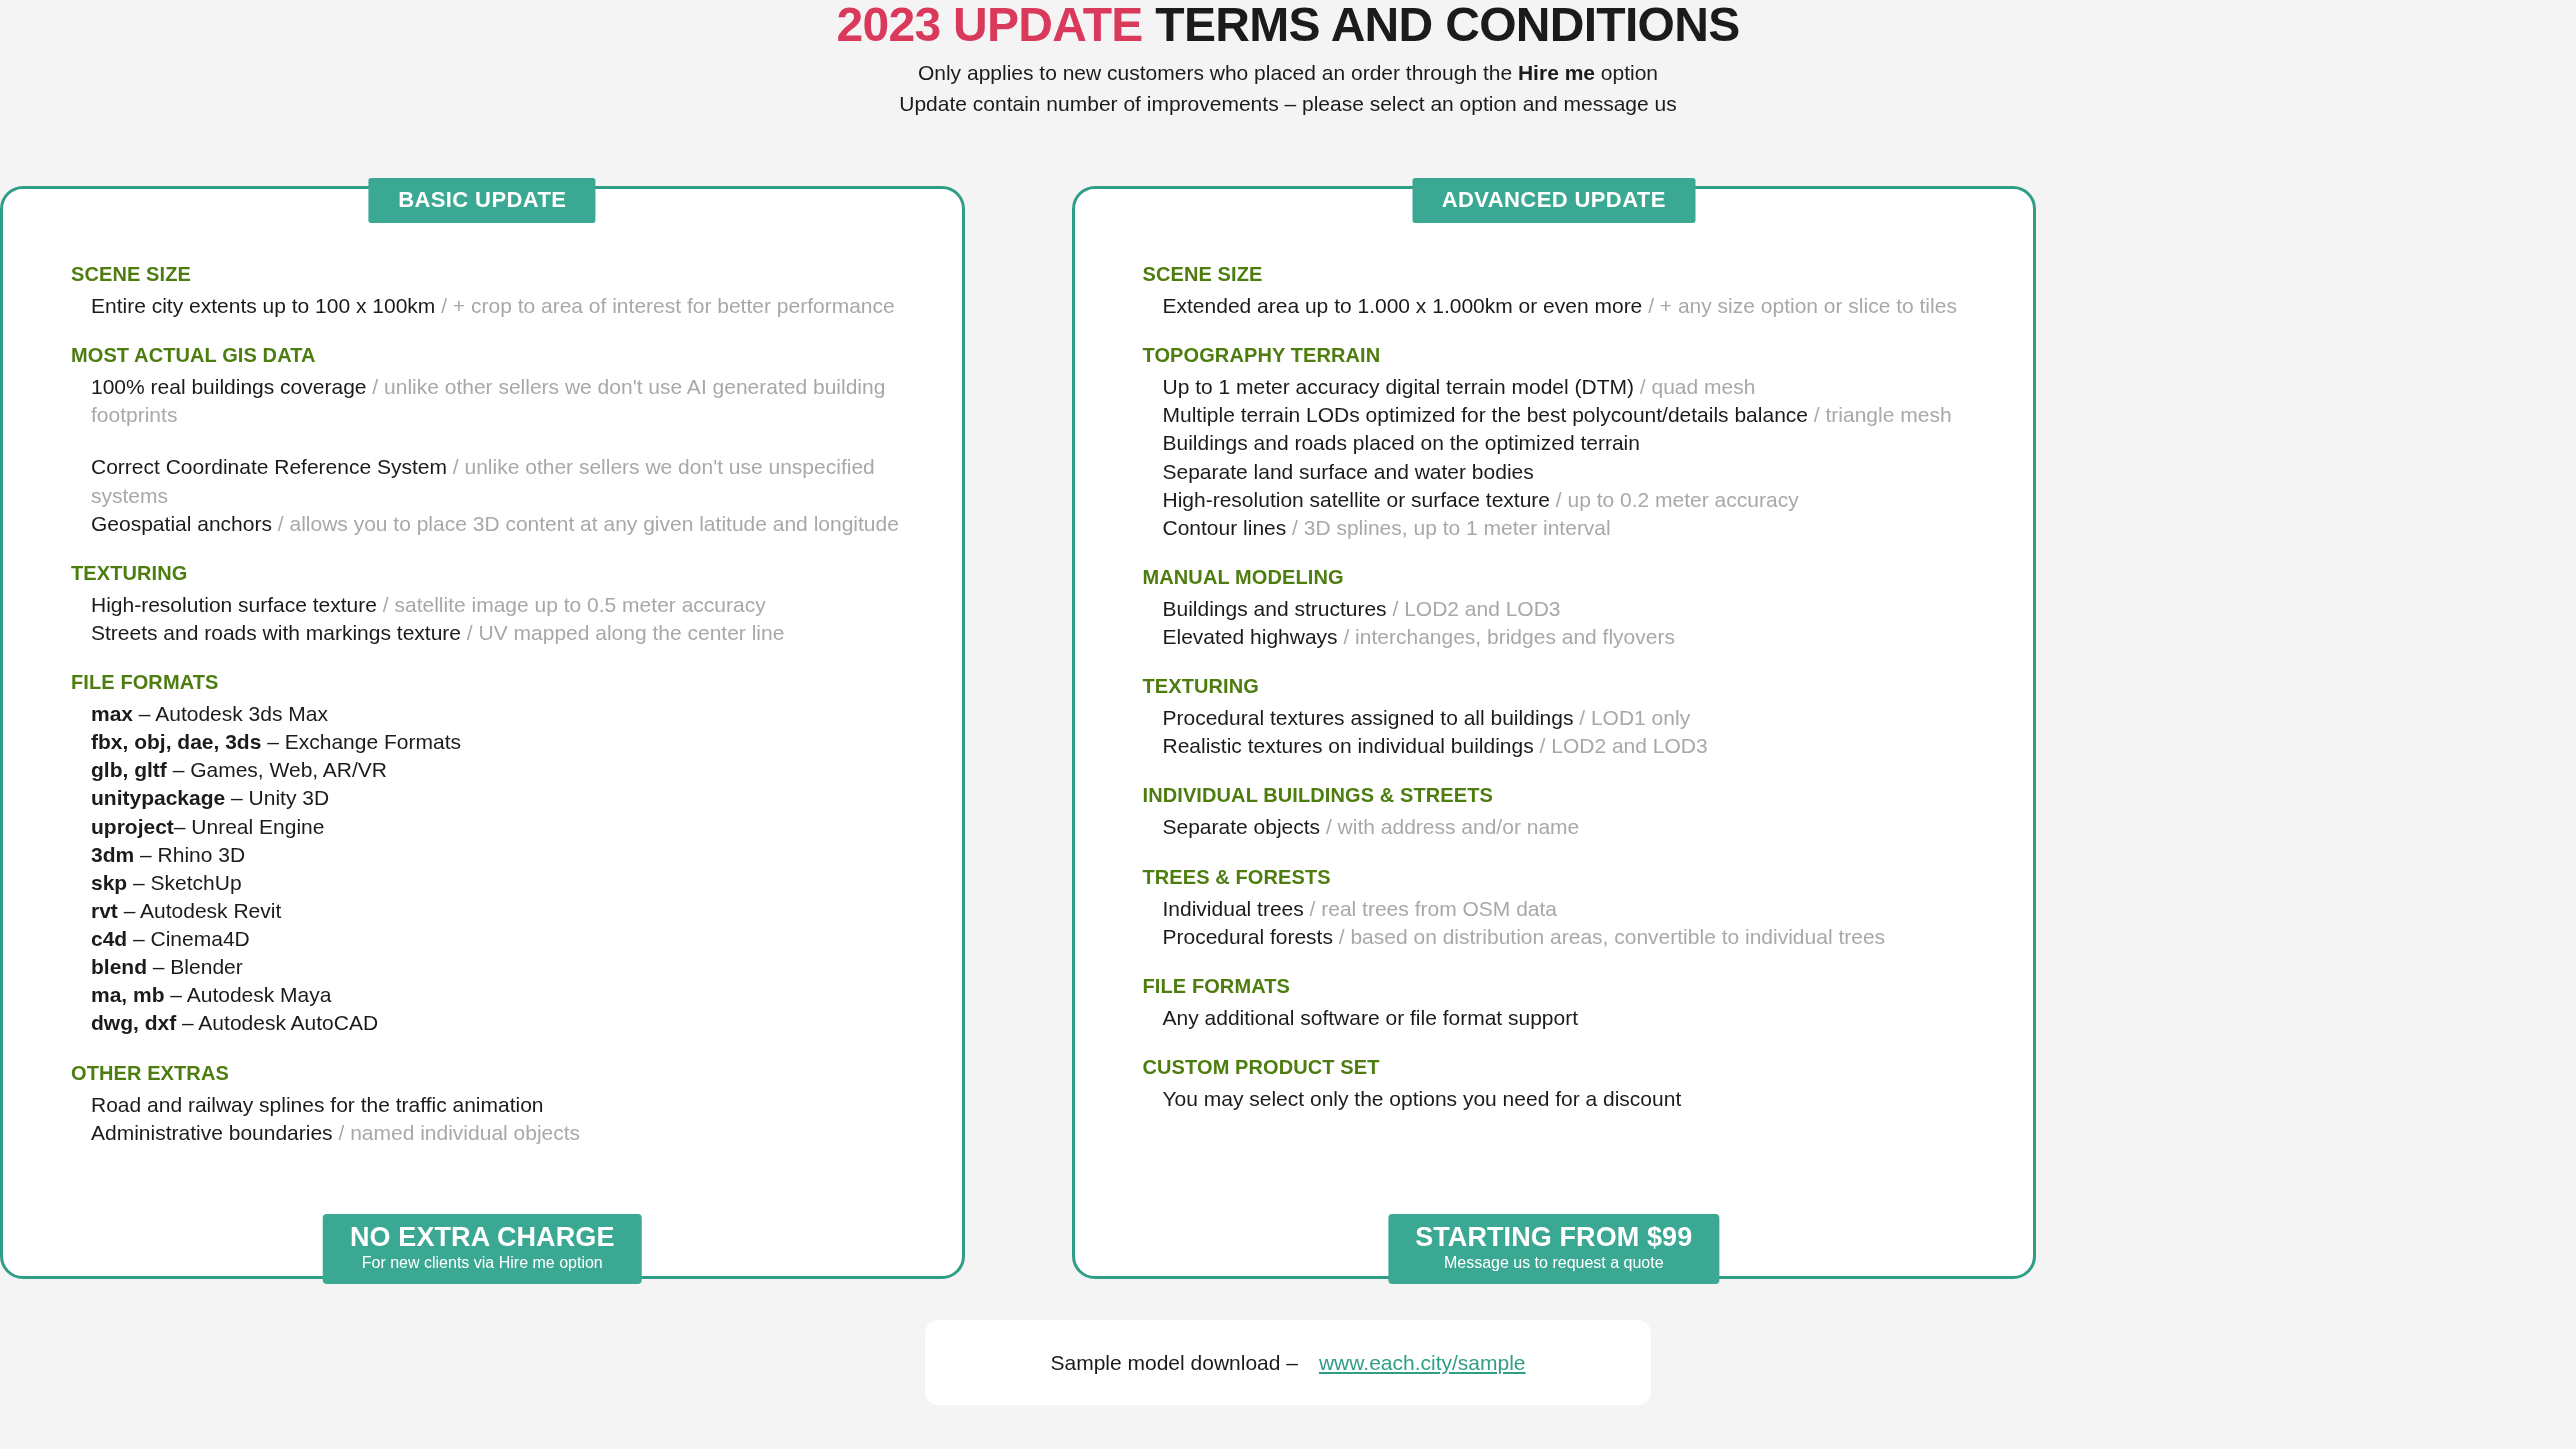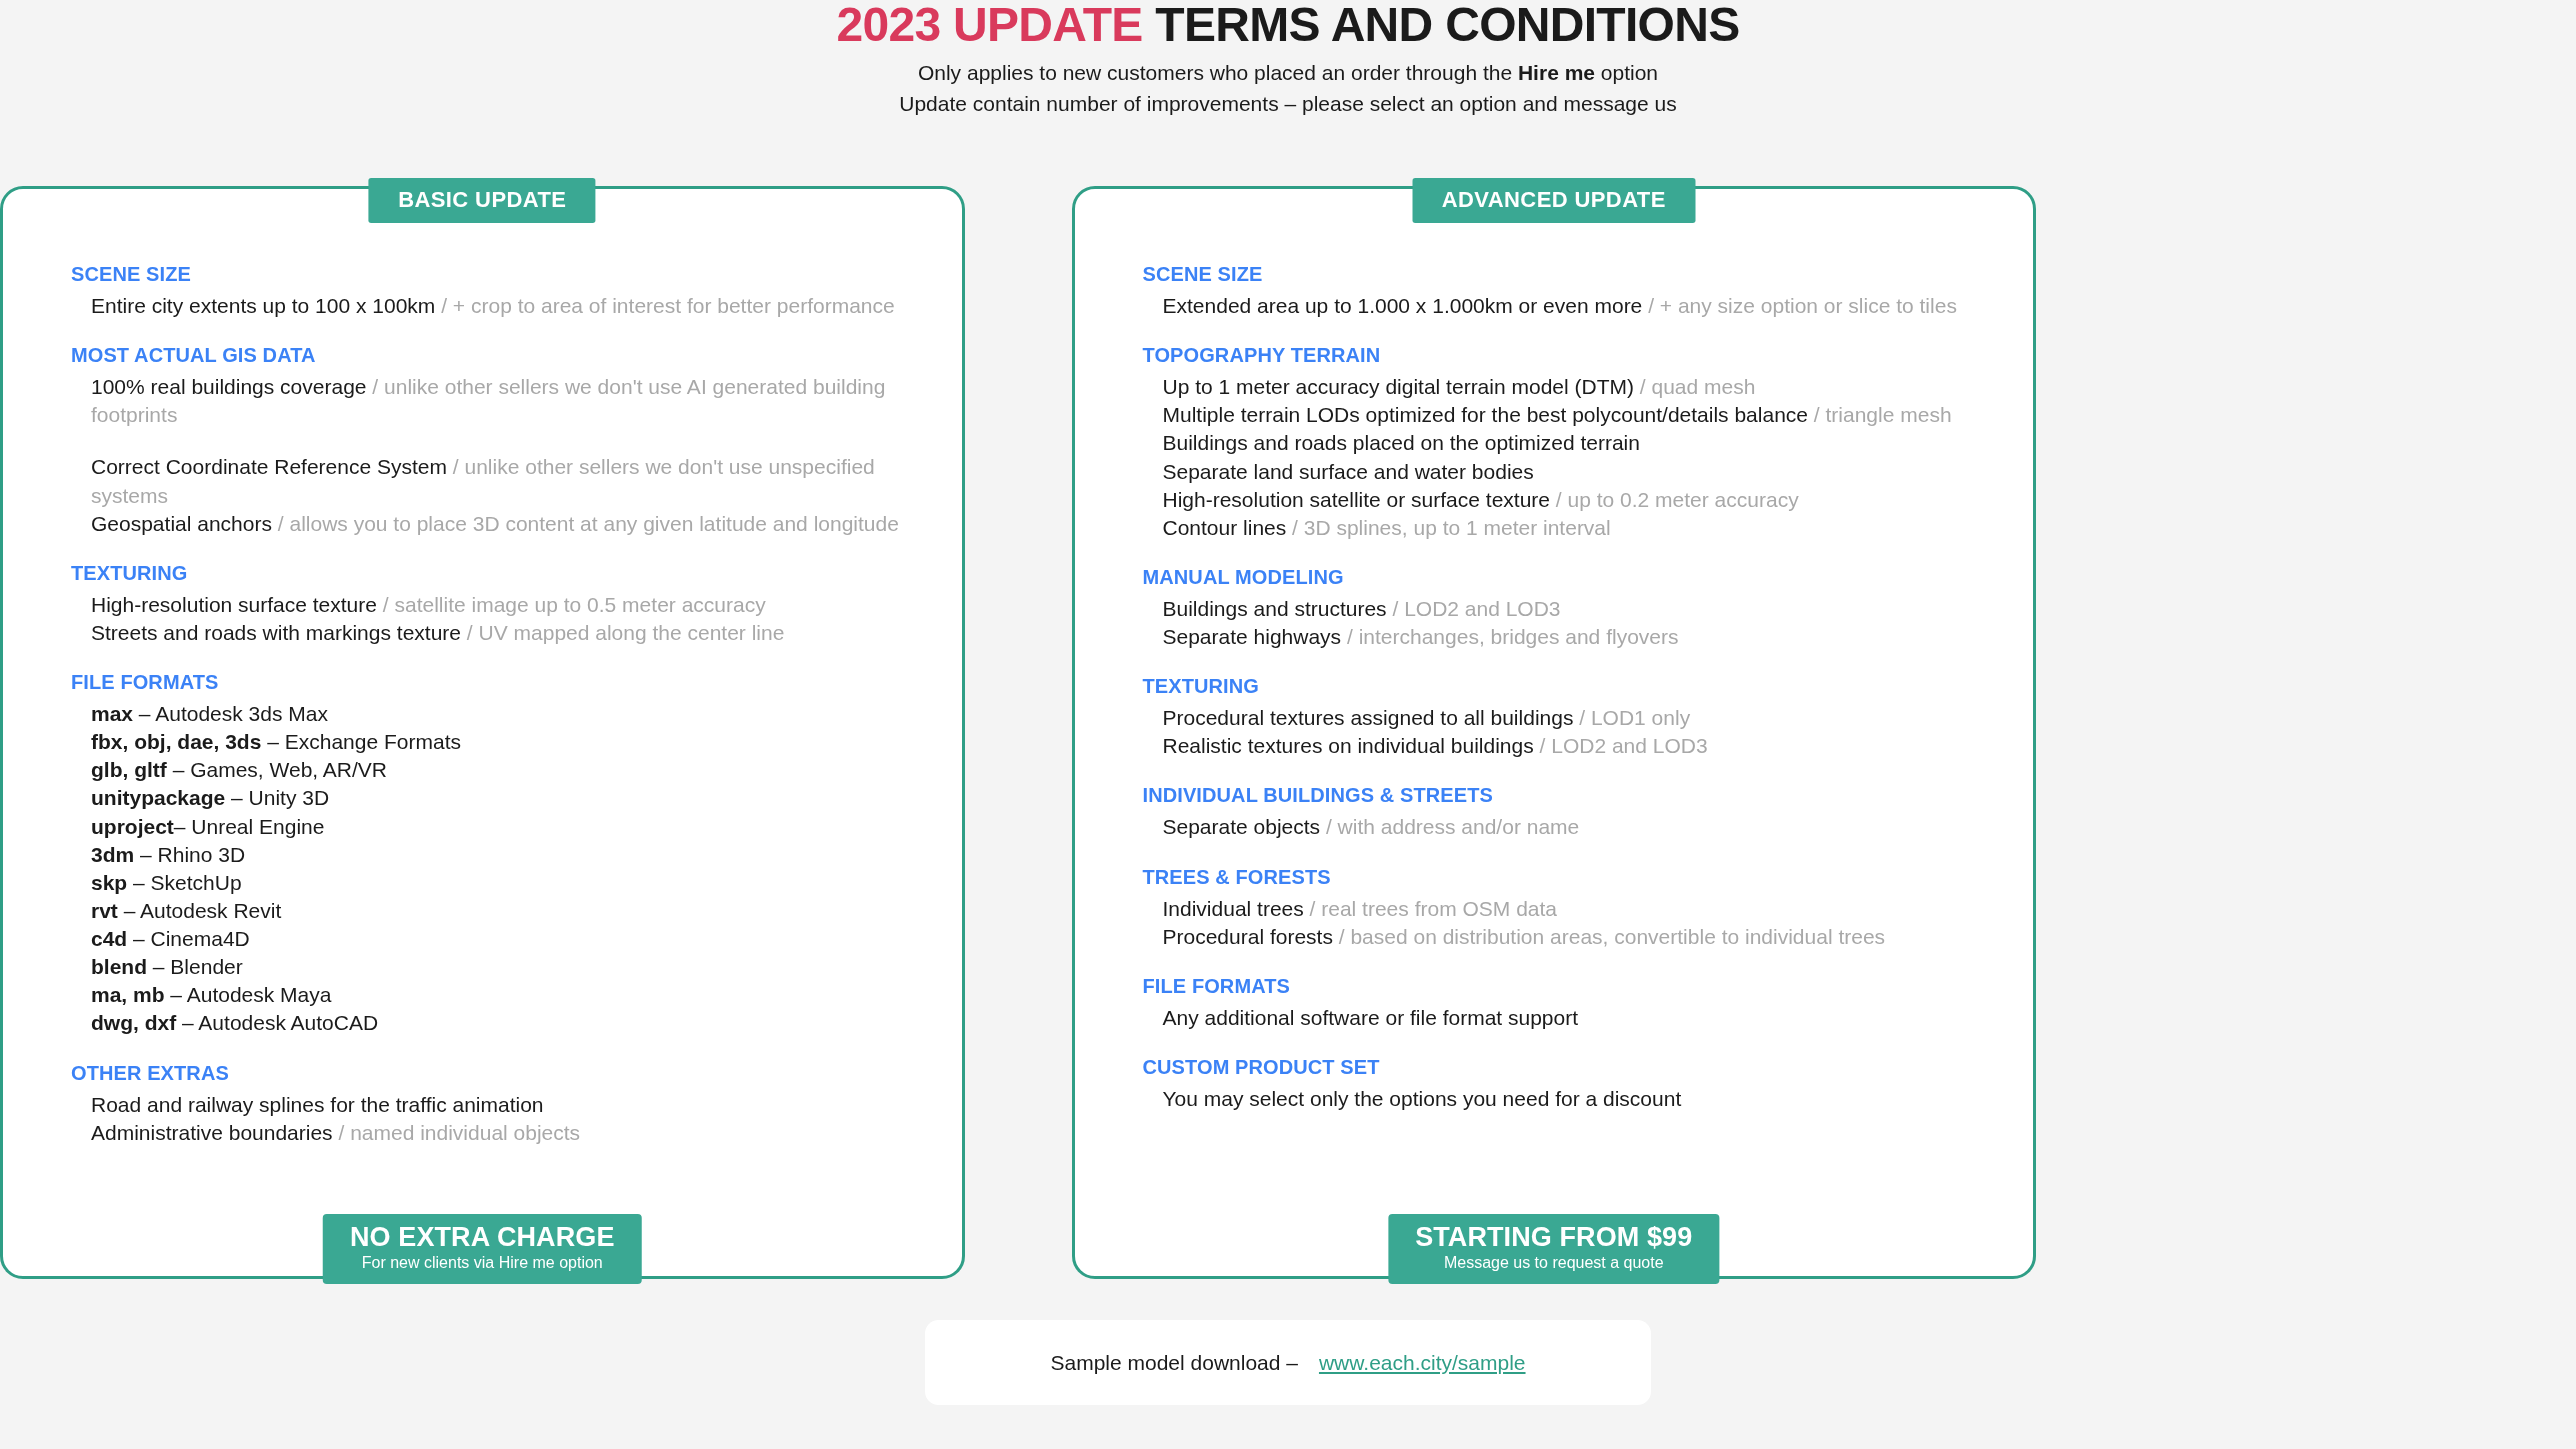--- a/index.html
+++ b/index.html
@@ -69,21 +69,21 @@
     white-space: nowrap;
   }
   .card-body {
     padding: 74px 52px 0 68px;
   }
 
   .group { margin-bottom: 24px; }
   .group-title {
     font-size: 20px;
     font-weight: bold;
-    color: #3b82f6;
+    color: #4d7c0f;
     letter-spacing: 0.1px;
     margin-bottom: 6px;
   }
   .line {
     font-size: 21px;
     color: #1b1b1b;
     line-height: 1.34;
     padding-left: 20px;
   }
   .line .b { font-weight: bold; }
@@ -214,21 +214,21 @@
             <div class="line"><span>Up to 1 meter accuracy digital terrain model (DTM)</span><span class="muted"> / quad mesh</span></div>
             <div class="line"><span>Multiple terrain LODs optimized for the best polycount/details balance</span><span class="muted"> / triangle mesh</span></div>
             <div class="line"><span>Buildings and roads placed on the optimized terrain</span></div>
             <div class="line"><span>Separate land surface and water bodies</span></div>
             <div class="line"><span>High-resolution satellite or surface texture</span><span class="muted"> / up to 0.2 meter accuracy</span></div>
             <div class="line"><span>Contour lines</span><span class="muted"> / 3D splines, up to 1 meter interval</span></div>
           </div>
           <div class="group">
             <div class="group-title">MANUAL MODELING</div>
             <div class="line"><span>Buildings and structures</span><span class="muted"> / LOD2 and LOD3</span></div>
-            <div class="line"><span>Separate highways</span><span class="muted"> / interchanges, bridges and flyovers</span></div>
+            <div class="line"><span>Elevated highways</span><span class="muted"> / interchanges, bridges and flyovers</span></div>
           </div>
           <div class="group">
             <div class="group-title">TEXTURING</div>
             <div class="line"><span>Procedural textures assigned to all buildings</span><span class="muted"> / LOD1 only</span></div>
             <div class="line"><span>Realistic textures on individual buildings</span><span class="muted"> / LOD2 and LOD3</span></div>
           </div>
           <div class="group">
             <div class="group-title">INDIVIDUAL BUILDINGS &amp; STREETS</div>
             <div class="line"><span>Separate objects</span><span class="muted"> / with address and/or name</span></div>
           </div>

